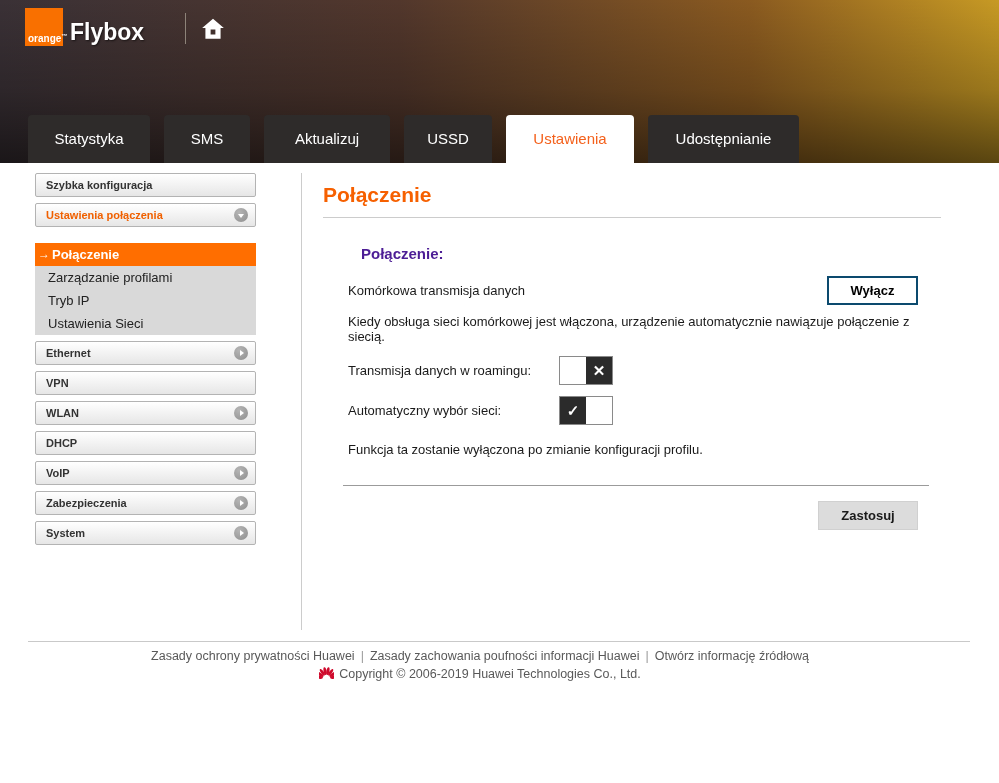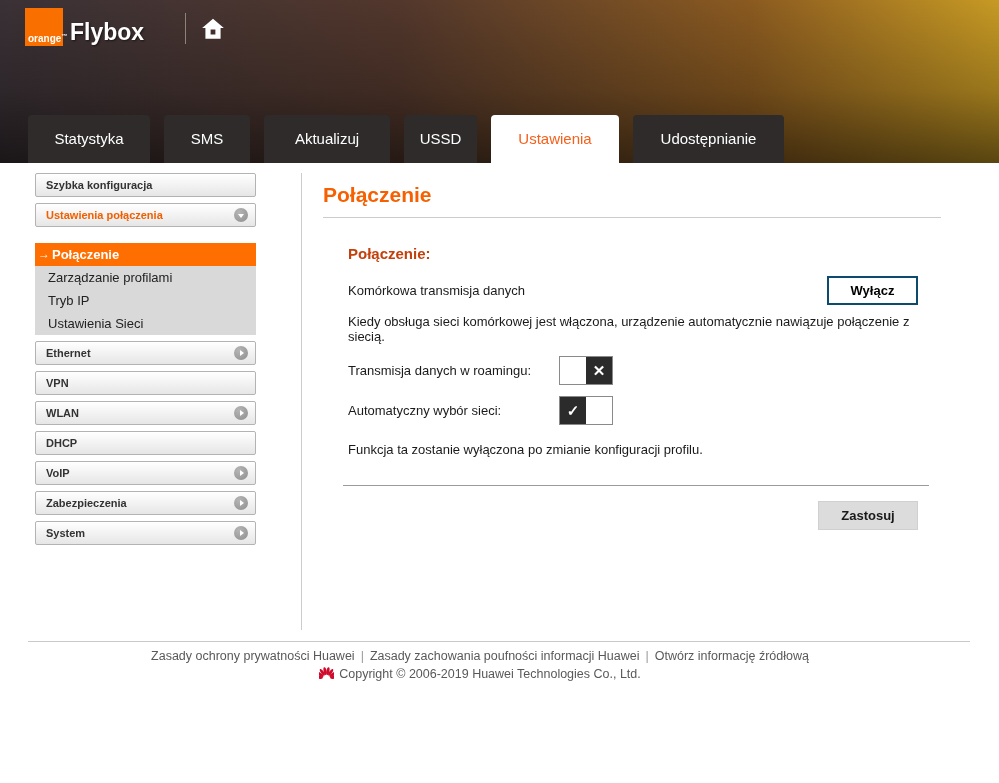--- a/index.html
+++ b/index.html
@@ -21,21 +21,21 @@
   .hsep { position:absolute; left:185px; top:13px; width:1px; height:31px; background:#8d8379; }
   .home-btn { position:absolute; left:200px; top:16px; width:26px; height:26px; background:none; border:none; cursor:pointer; }
 
   
   .tabs { position:absolute; left:28px; bottom:0; height:48px; display:flex; gap:14px; }
   .tab {
     height:48px; line-height:48px; text-align:center; background:#2e2b2a; color:#fff;
     font-size:15px; border-radius:4px 4px 0 0; cursor:pointer; font-family:inherit; border:none;
   }
   .tab:nth-child(1){width:122px} .tab:nth-child(2){width:86px} .tab:nth-child(3){width:126px}
-  .tab:nth-child(4){width:73px} .tab:nth-child(5){width:128px} .tab:nth-child(6){width:151px}
+  .tab:nth-child(4){width:88px} .tab:nth-child(5){width:128px} .tab:nth-child(6){width:151px}
   .tab.active { background:#fff; color:#f4611c; }
 
   
   .sidebar { position:absolute; left:35px; top:173px; width:221px; }
   .side-btn {
     height:24px; margin-bottom:6px; background:linear-gradient(#ffffff,#e6e6e6);
     border:1px solid #b3b3b3; border-radius:2px; padding:0 7px 0 10px;
     font-size:11px; font-weight:bold; color:#333;
     display:flex; align-items:center; justify-content:space-between; cursor:pointer;
   }
@@ -47,21 +47,21 @@
   .submenu-item { height:23px; line-height:23px; padding-left:13px; font-size:13px; color:#222; cursor:pointer; display:flex; align-items:center; }
   .submenu-item.selected { background:#ff6e00; color:#fff; font-weight:bold; padding-left:3px; }
   .sel-arrow { margin-right:2px; font-weight:normal; font-size:12px; opacity:0.95; }
 
   .vdiv { position:absolute; left:301px; top:173px; width:1px; height:457px; background:#ccc; }
 
   
   .content { position:absolute; left:323px; top:175px; width:618px; color:#1a1a1a; }
   .page-title { font-size:21px; font-weight:bold; color:#f66000; padding:8px 0 10px 0; border-bottom:1px solid #ccc; }
   .section { padding:0 23px 0 25px; }
-  .section-title { margin-top:27px; font-size:15px; font-weight:bold; color:#c2410c; }
+  .section-title { margin-top:27px; font-size:15px; font-weight:bold; color:#4c1d95;margin-left:13px; }
   .row-mobile { margin-top:14px; height:29px; display:flex; align-items:center; justify-content:space-between; }
   .plain-label { font-size:13px; }
   .btn-disable { width:91px; height:29px; background:#fff; border:2px solid #0c4a6e; font-weight:bold; font-size:13px; font-family:inherit; cursor:pointer; }
   .info { margin-top:9px; font-size:13px; }
   .toggle-row { display:flex; align-items:center; }
   .toggle-row.first { margin-top:12px; }
   .toggle-row.second { margin-top:11px; }
   .toggle-label { width:211px; font-size:13px; }
   .toggle { width:54px; height:29px; border:1px solid #8a8a8a; display:flex; cursor:pointer; background:#fff; }
   .half { flex:1; display:flex; align-items:center; justify-content:center; font-size:15px; font-weight:bold; }

